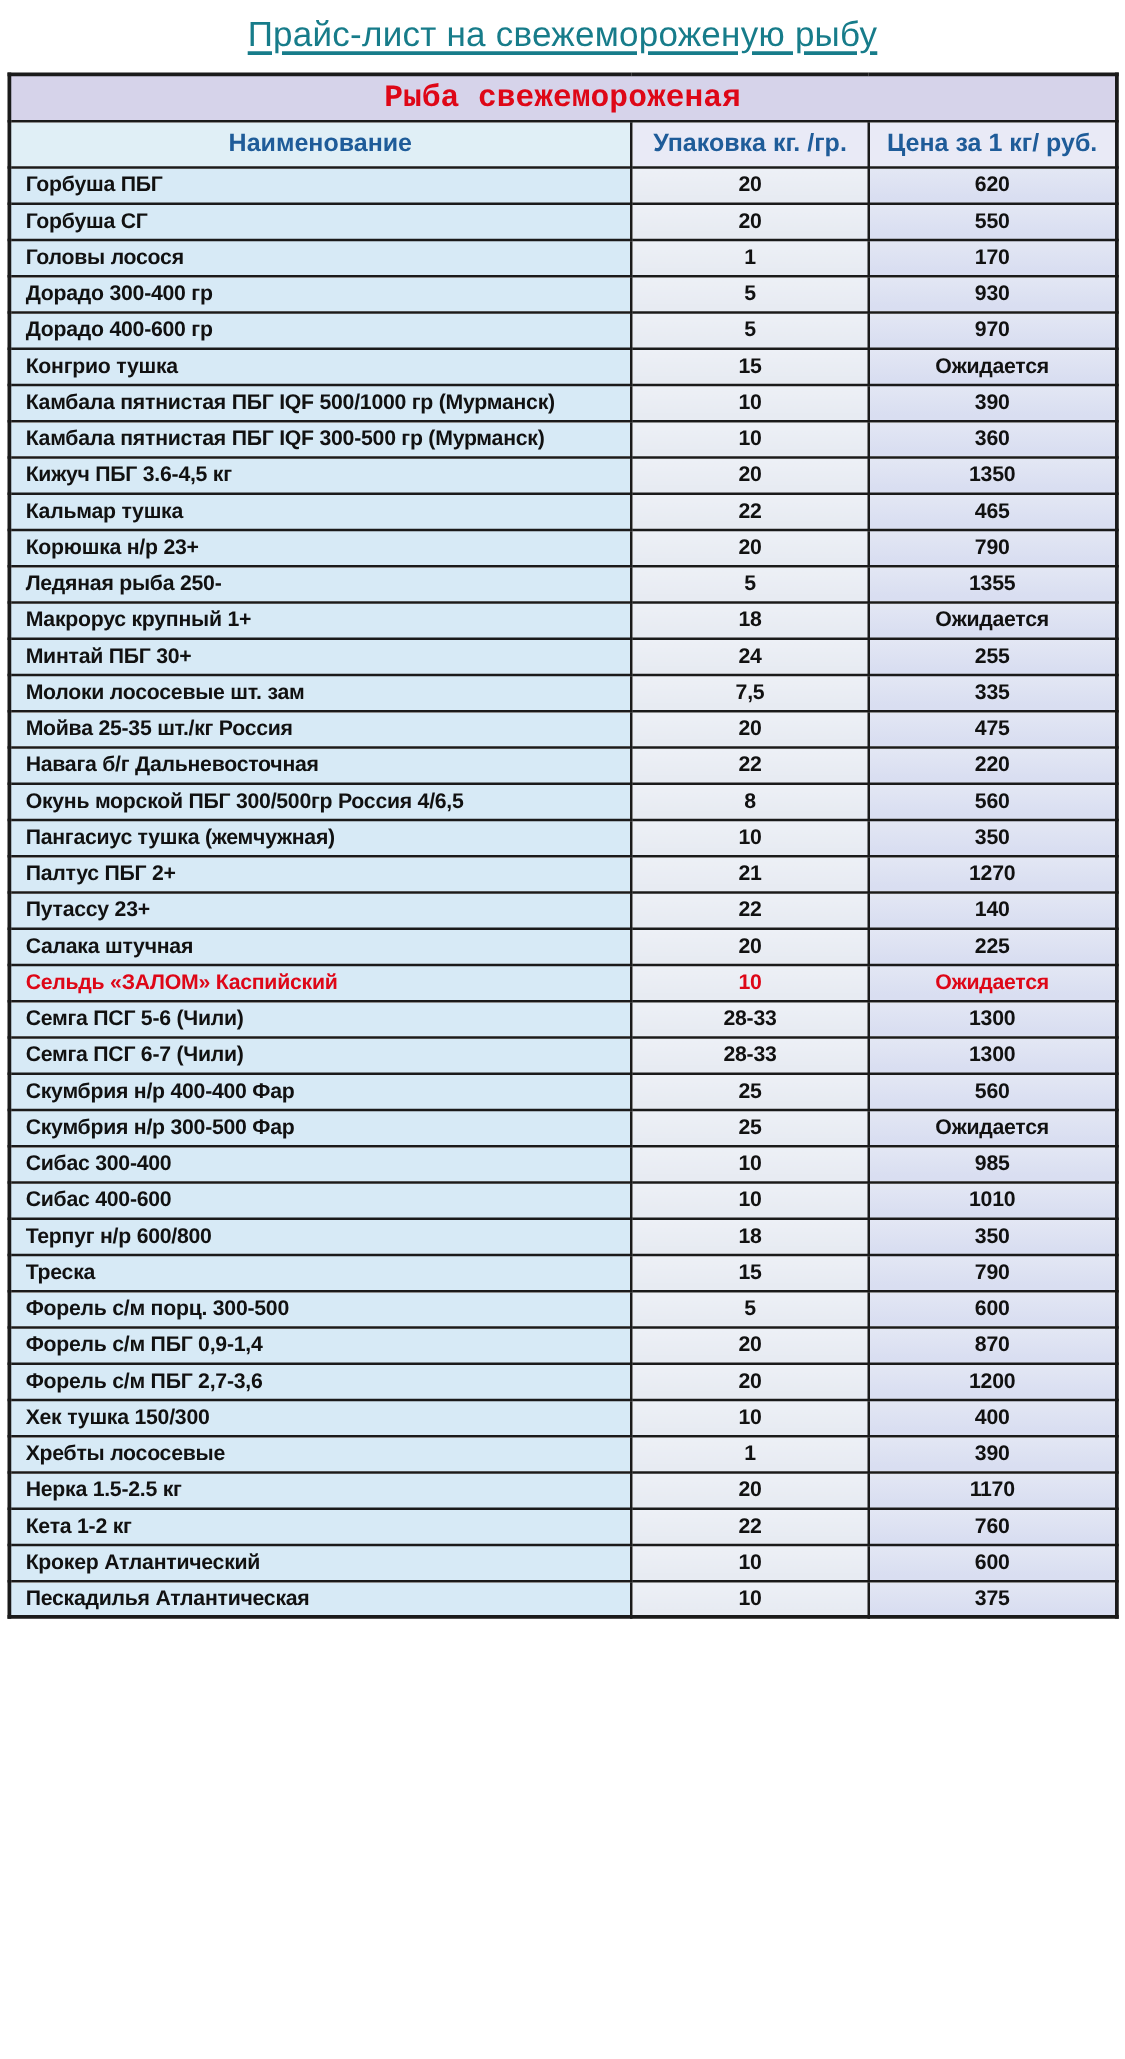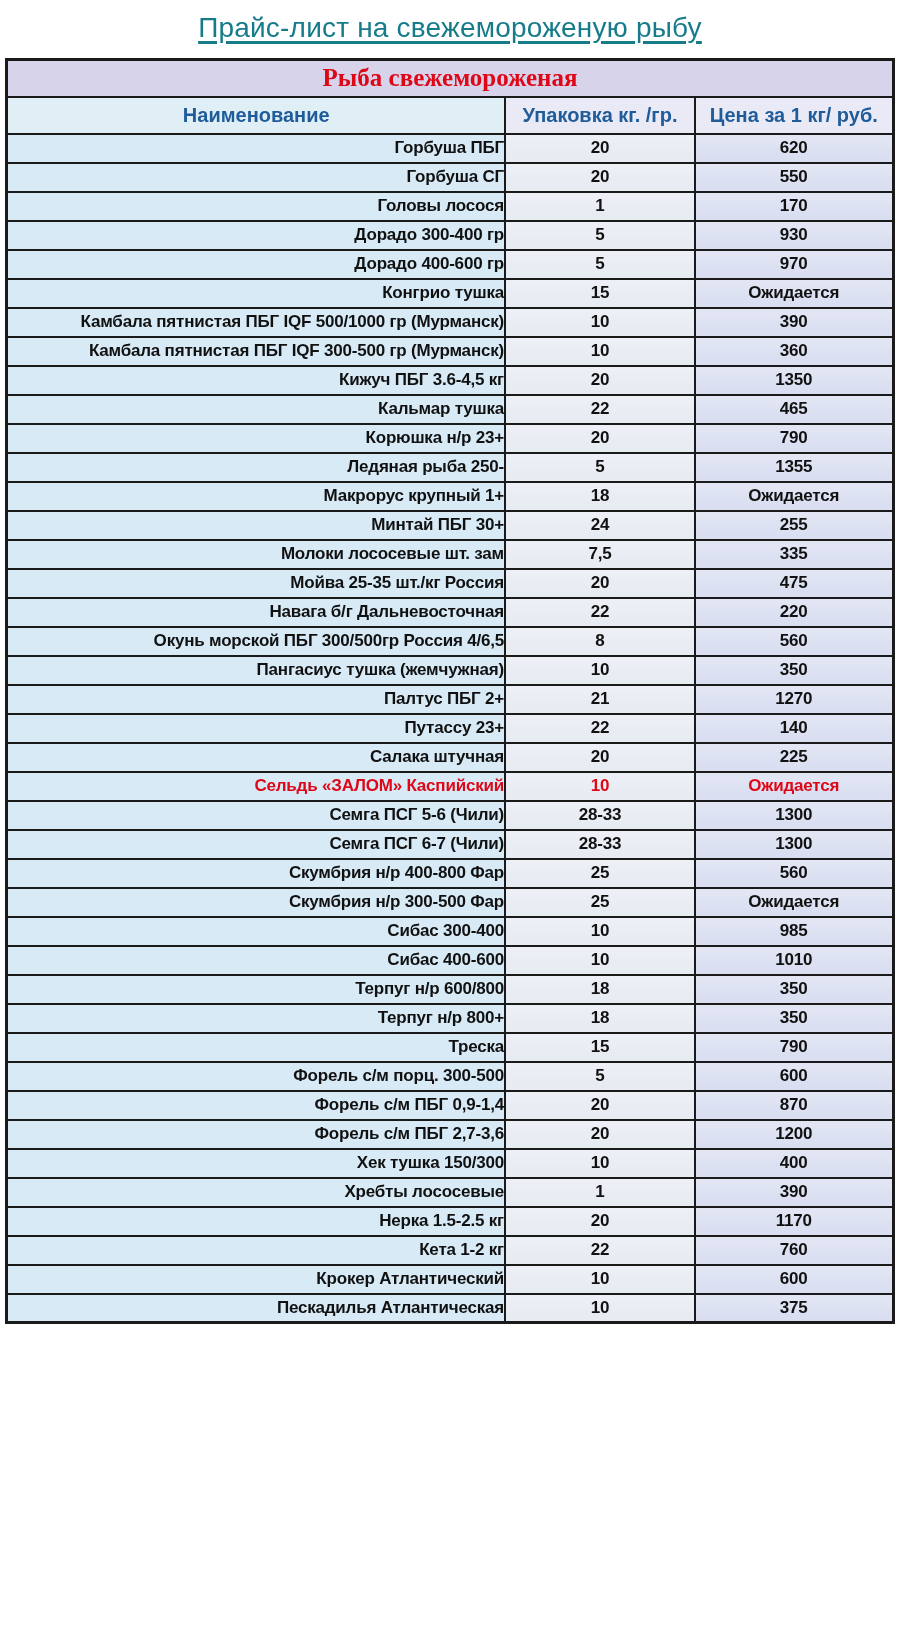--- a/index.html
+++ b/index.html
@@ -48,21 +48,21 @@
   th, td {
     border: 2px solid var(--border-dark);
     padding: 0;
     overflow: hidden;
     white-space: nowrap;
   }
   th.section-title {
     height: 37px;
     background: var(--band-lavender);
     color: var(--section-red);
-    font-family: Liberation Serif, serif;
+    font-family: Liberation Mono, monospace;
     font-size: 25px;
     font-weight: bold;
   }
   tr.colheads th {
     height: 37px;
     color: var(--header-blue);
     font-size: 20px;
     font-weight: bold;
     text-align: center;
   }
@@ -71,21 +71,21 @@
   tr.colheads th.h-price { background: var(--header-value-bg); }
   tbody td {
     height: 29px;
     font-size: 17px;
     font-weight: bold;
     color: var(--row-text);
     letter-spacing: -0.2px;
   }
   tbody td.name {
     background: var(--name-cell-bg);
-    text-align: right;
+    text-align: left;
     padding-left: 12px;
   }
   tbody td.pack {
     background: linear-gradient(180deg, #EDF0F6 0%, var(--pack-cell-bg) 85%);
     text-align: center;
   }
   tbody td.price {
     background: linear-gradient(180deg, #E3E7F4 0%, var(--price-cell-bg) 85%);
     text-align: center;
   }
@@ -232,46 +232,41 @@
         <td class="name">Семга ПСГ 5-6 (Чили)</td>
         <td class="pack">28-33</td>
         <td class="price">1300</td>
       </tr>
       <tr>
         <td class="name">Семга ПСГ 6-7 (Чили)</td>
         <td class="pack">28-33</td>
         <td class="price">1300</td>
       </tr>
       <tr>
-        <td class="name">Скумбрия н/р 400-800 Фар</td>
+        <td class="name">Скумбрия н/р 400-400 Фар</td>
         <td class="pack">25</td>
         <td class="price">560</td>
       </tr>
       <tr>
         <td class="name">Скумбрия н/р 300-500 Фар</td>
         <td class="pack">25</td>
         <td class="price">Ожидается</td>
       </tr>
       <tr>
         <td class="name">Сибас 300-400</td>
         <td class="pack">10</td>
         <td class="price">985</td>
       </tr>
       <tr>
         <td class="name">Сибас 400-600</td>
         <td class="pack">10</td>
         <td class="price">1010</td>
       </tr>
       <tr>
         <td class="name">Терпуг н/р 600/800</td>
-        <td class="pack">18</td>
-        <td class="price">350</td>
-      </tr>
-      <tr>
-        <td class="name">Терпуг н/р 800+</td>
         <td class="pack">18</td>
         <td class="price">350</td>
       </tr>
       <tr>
         <td class="name">Треска</td>
         <td class="pack">15</td>
         <td class="price">790</td>
       </tr>
       <tr>
         <td class="name">Форель с/м порц. 300-500</td>

